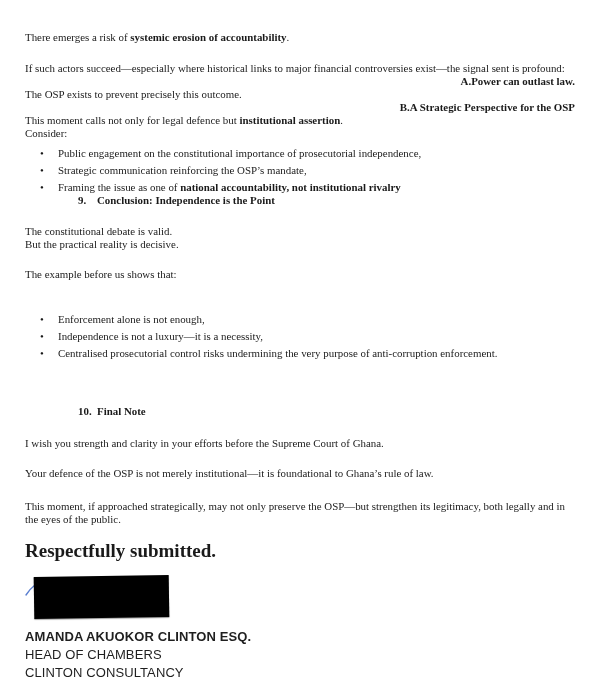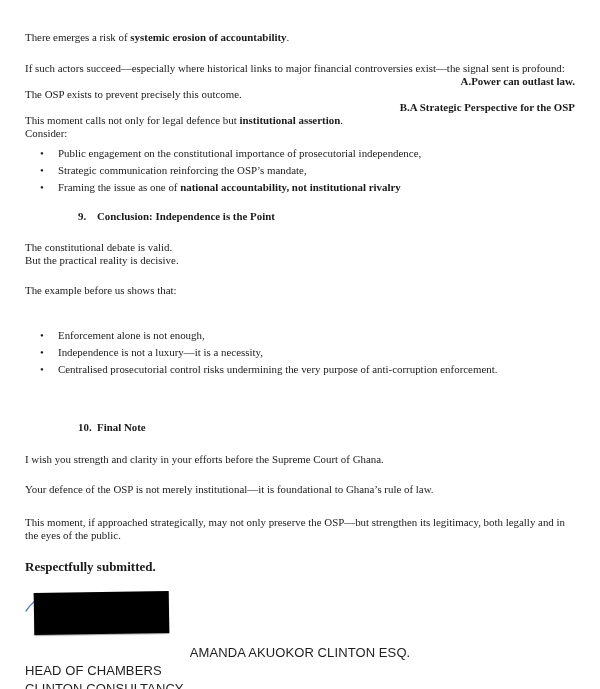--- a/index.html
+++ b/index.html
@@ -15,45 +15,45 @@
   .gap18{margin-top:18px;}
   .gap17{margin-top:17px;}
   .gap19{margin-top:19px;}
   .gap20{margin-top:20px;}
   
   .letter-item{margin-left:18px;font-weight:bold;text-align:right;}
   .letter-item .marker{display:inline-block;min-width:19px;}
   
   .num-heading{font-weight:bold;margin-left:53px;}
   .num-heading .marker{display:inline-block;min-width:19px;}
-  .h-conclusion{margin-top:16px;}
+  .h-conclusion{margin-top:0;}
   .h-final{margin-top:45px;}
   
   ul.blist{list-style:none;margin:0;padding:0;}
   ul.blist.first{margin-top:7px;}
   ul.blist.second{margin-top:32px;}
   ul.blist li{position:relative;padding-left:33px;}
   ul.blist li + li{margin-top:4px;}
   ul.blist li::before{content:"\2022";position:absolute;left:15px;top:0;}
-  .closing{margin-top:17px;font-size:13px;line-height:16px;font-weight:bold;}
+  .closing{margin-top:17px;font-size:19px;line-height:16px;font-weight:bold;}
   
   .sig-row{position:relative;margin-top:17px;height:44px;}
   .sig-redaction{
     position:absolute;left:9px;top:0;width:135px;height:42px;
     background:#000;transform:rotate(-0.9deg);
     box-shadow:0 1px 1px rgba(0,0,0,0.35);
   }
   .sig-pen{position:absolute;left:0;top:8px;}
   
   .name-block{
     margin-top:8px;
     font-family:"Liberation Sans",sans-serif;
     font-size:13px;line-height:18px;color:#1f1f1f;letter-spacing:0.1px;
   }
-  .name-line1{font-weight:normal;text-align:center;}
+  .name-line1{font-weight:bold;}
 </style>
 </head>
 <body>
 
 <div class="page">
 
   <p><span>There emerges a risk of </span><b>systemic erosion of accountability</b><span>.</span></p>
 
   <p class="gap18">If such actors succeed—especially where historical links to major financial controversies exist—the signal sent is profound:</p>
 

